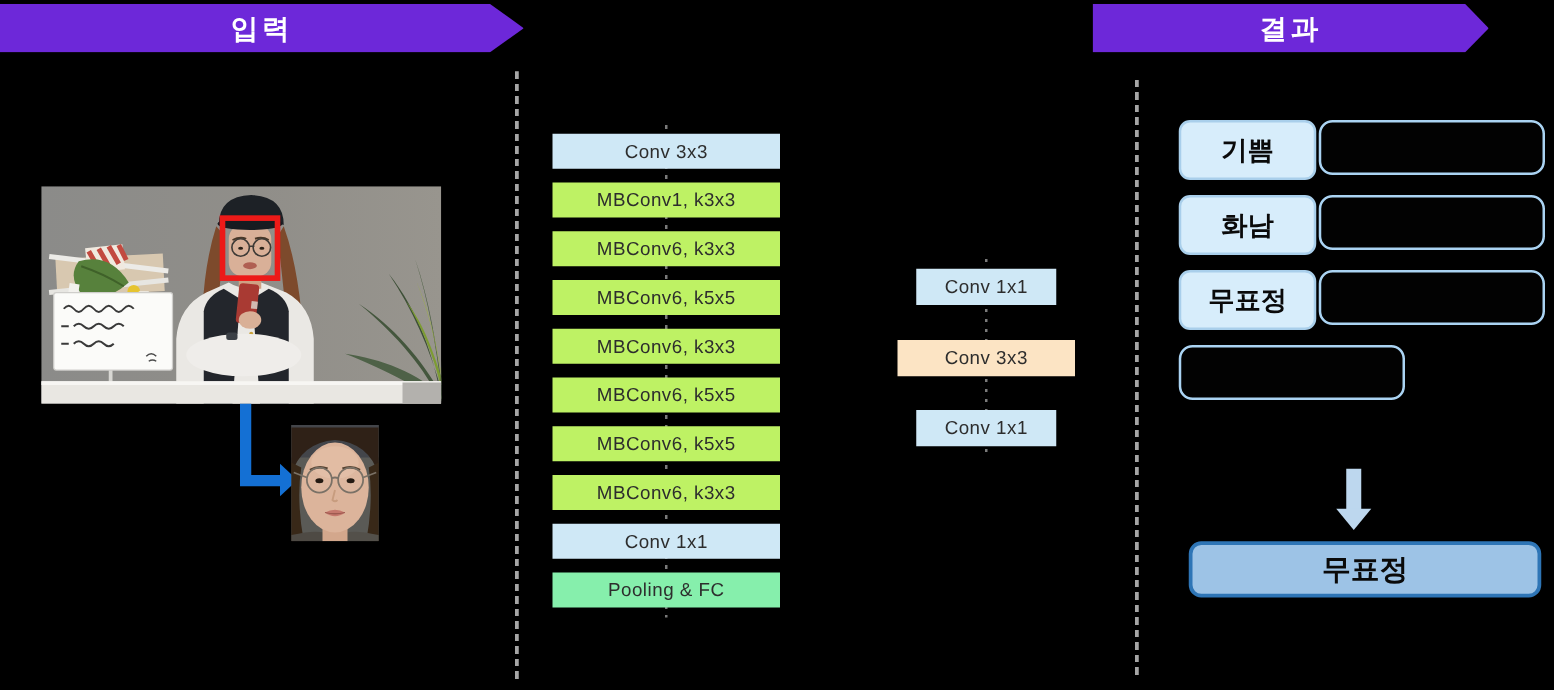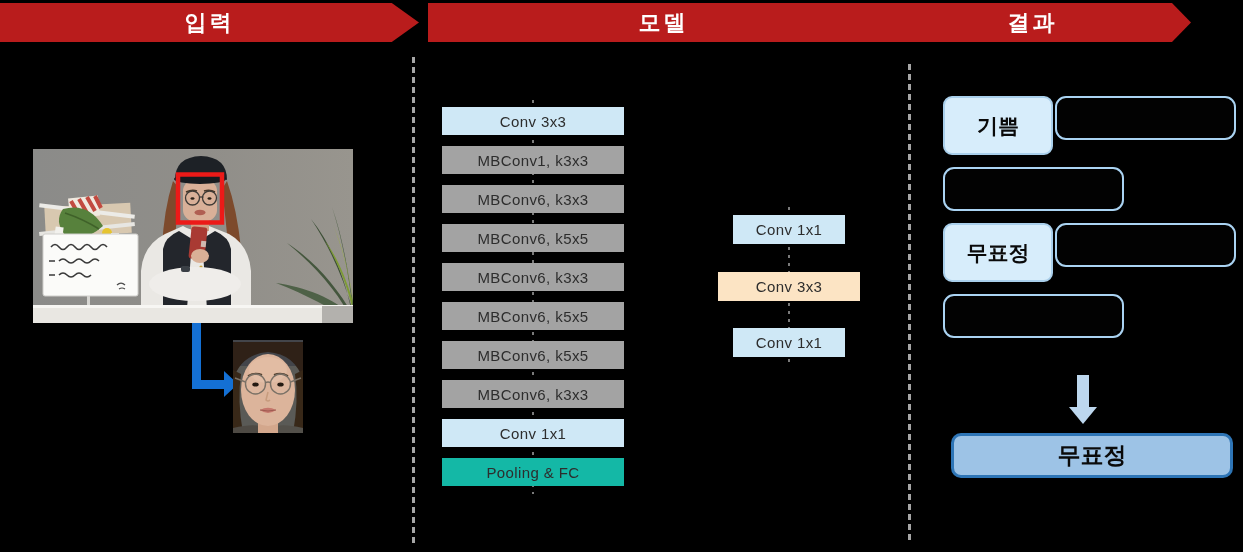--- a/index.html
+++ b/index.html
@@ -1,21 +1,21 @@
 <!DOCTYPE html>
 <html><head>
 <meta charset="utf-8">
 <style>
   html,body{margin:0;padding:0;background:#000;}
   body{width:1243px;height:552px;position:relative;overflow:hidden;
        font-family:"Liberation Sans","DejaVu Sans",sans-serif;}
   .stage{position:absolute;left:0;top:0;width:1243px;height:552px;background:#000;}
 
   
-  .banner{position:absolute;top:3px;height:39px;background:#b91c1c;color:#fff;
+  .banner{position:absolute;top:3px;height:39px;background:#6d28d9;color:#fff;
           font-size:22px;font-weight:bold;letter-spacing:3px;
           display:flex;align-items:center;justify-content:center;}
   .b1{left:0;width:419px;clip-path:polygon(0 0,93.5% 0,100% 50%,93.5% 100%,0 100%);}
   .b2{left:428px;width:471px;clip-path:polygon(0 0,96.2% 0,100% 50%,96.2% 100%,0 100%);}
   .b3{left:874px;width:317px;clip-path:polygon(0 0,94% 0,100% 50%,94% 100%,0 100%);}
 
   
   .sep{position:absolute;width:3px;
        background:repeating-linear-gradient(#a6a6a6 0 6px,transparent 6px 10px);}
   .sep1{left:412px;top:57px;height:487px;}
@@ -24,32 +24,32 @@
   
   .dotline{position:absolute;width:2px;
        background:repeating-linear-gradient(#7a7a7a 0 3px,transparent 3px 8px);}
   .dot-backbone{left:532px;top:100px;height:394px;}
   .dot-head{left:788px;top:207px;height:160px;}
   .stack{position:absolute;left:442px;top:107px;width:182px;display:flex;
          flex-direction:column;gap:11px;}
   .layer{height:28px;display:flex;align-items:center;justify-content:center;
          font-size:15px;color:#2d2d2d;letter-spacing:0.4px;}
   .layer.conv{background:#cfe8f6;}
-  .layer.mbconv{background:#a3a3a3;}
-  .layer.pool{background:#14b8a6;}
+  .layer.mbconv{background:#bef264;}
+  .layer.pool{background:#86efac;}
   .headbox{position:absolute;height:29px;display:flex;align-items:center;
            justify-content:center;font-size:15px;color:#2d2d2d;letter-spacing:0.4px;}
   .h1{left:733px;top:215px;width:112px;background:#cfe8f6;}
   .h2{left:718px;top:272px;width:142px;background:#fce4c4;}
   .h3{left:733px;top:328px;width:112px;background:#cfe8f6;}
 
   
   .rows{position:absolute;left:943px;top:96px;display:flex;flex-direction:column;gap:12px;}
   .row{display:flex;gap:2px;}
-  .elabel{width:110px;height:59px;box-sizing:border-box;background:#d7edfb;
+  .elabel{width:110px;height:48px;box-sizing:border-box;background:#d7edfb;
           border:2px solid #a9cfeb;border-radius:9px;display:flex;align-items:center;
           justify-content:center;font-size:21px;font-weight:bold;color:#0a0a0a;}
   .ebar{width:181px;height:44px;box-sizing:border-box;background:#020202;
         border:2px solid #aad3f2;border-radius:11px;}
   .dstem{position:absolute;left:1077px;top:375px;width:12px;height:33px;background:#bdd7ee;}
   .dhead{position:absolute;left:1069px;top:407px;width:0;height:0;
          border-left:14px solid transparent;border-right:14px solid transparent;
          border-top:17px solid #bdd7ee;}
   .final{position:absolute;left:951px;top:433px;width:282px;height:45px;
          box-sizing:border-box;background:#9dc3e6;border:3px solid #2e75b6;
@@ -65,23 +65,20 @@
           border-top:13px solid transparent;border-bottom:13px solid transparent;
           border-left:14px solid #1470d4;}
 </style>
 </head>
 <body>
 
 <div class="stage">
 
   <div class="banner b1">
     <span>입력</span>
-  </div>
-  <div class="banner b2">
-    <span>모델</span>
   </div>
   <div class="banner b3">
     <span>결과</span>
   </div>
 
   <div class="sep sep1"></div>
   <div class="sep sep2"></div>
 
   <svg class="photo" viewBox="0 0 320 174" xmlns="http://www.w3.org/2000/svg">
     <defs>
@@ -210,20 +207,21 @@
   <div class="headbox h1">Conv 1x1</div>
   <div class="headbox h2">Conv 3x3</div>
   <div class="headbox h3">Conv 1x1</div>
 
   <div class="rows">
     <div class="row">
       <div class="elabel">기쁨</div>
       <div class="ebar"></div>
     </div>
     <div class="row">
+      <div class="elabel">화남</div>
       <div class="ebar"></div>
     </div>
     <div class="row">
       <div class="elabel">무표정</div>
       <div class="ebar"></div>
     </div>
     <div class="row">
       <div class="ebar"></div>
     </div>
   </div>

